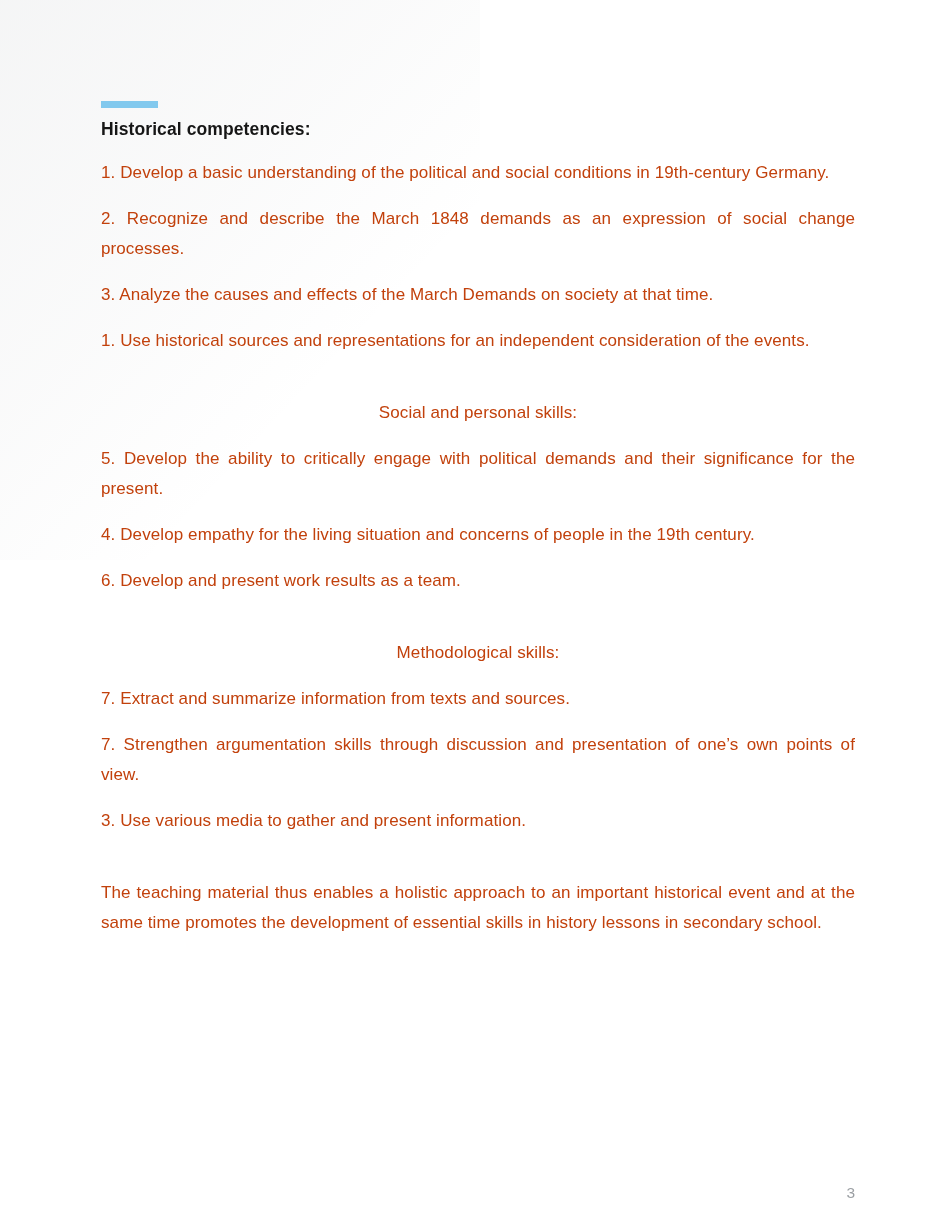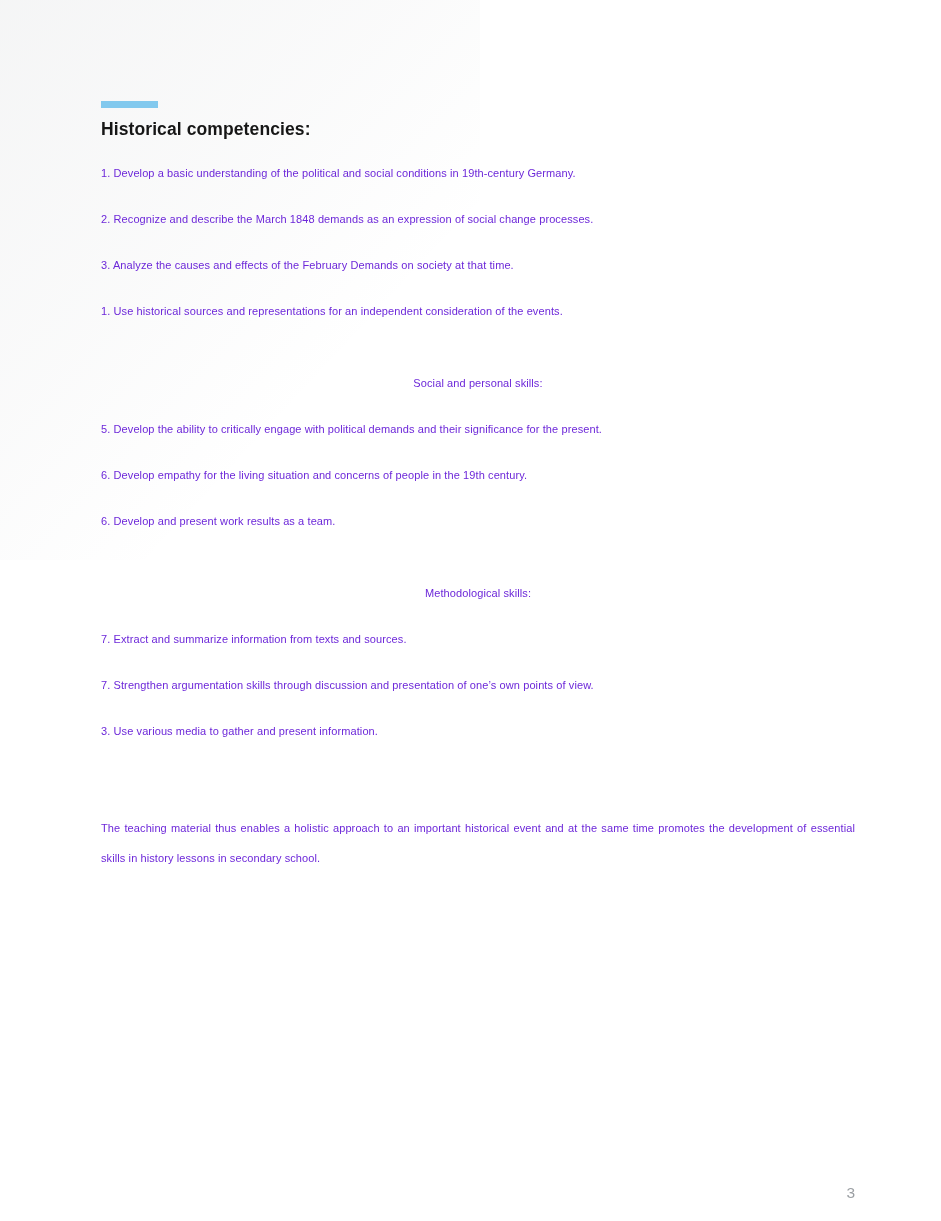--- a/index.html
+++ b/index.html
@@ -39,34 +39,34 @@
   }
   .doc-heading {
     font-size: 17.5px;
     font-weight: 700;
     color: #161616;
     line-height: 22px;
     margin: 0 0 18px 0;
     letter-spacing: 0.1px;
   }
   .body-text {
-    font-size: 11px;
+    font-size: 17px;
     line-height: 30px;
-    color: #6d28d9;
+    color: #c2410c;
     text-align: justify;
     margin: 0 0 16px 0;
     max-width: 754px;
     letter-spacing: 0.1px;
   }
   .section-title {
     margin-top: 42px;
     text-align: center;
   }
   .closing {
-    margin-top: 67px;
+    margin-top: 42px;
   }
   .page-number {
     position: absolute;
     right: 86px;
     bottom: 19px;
     font-size: 15.5px;
     color: #9b9fa3;
     font-family: "Liberation Sans", sans-serif;
   }
 </style>
@@ -76,27 +76,27 @@
 <div class="page">
   <div class="corner-shade"></div>
 
   <main class="content">
     <div class="accent-bar"></div>
 
     <h1 class="doc-heading">Historical competencies:</h1>
 
     <p class="body-text">1. Develop a basic understanding of the political and social conditions in 19th-century Germany.</p>
     <p class="body-text">2. Recognize and describe the March 1848 demands as an expression of social change processes.</p>
-    <p class="body-text">3. Analyze the causes and effects of the February Demands on society at that time.</p>
+    <p class="body-text">3. Analyze the causes and effects of the March Demands on society at that time.</p>
     <p class="body-text">1. Use historical sources and representations for an independent consideration of the events.</p>
 
     <p class="body-text section-title">Social and personal skills:</p>
 
     <p class="body-text">5. Develop the ability to critically engage with political demands and their significance for the present.</p>
-    <p class="body-text">6. Develop empathy for the living situation and concerns of people in the 19th century.</p>
+    <p class="body-text">4. Develop empathy for the living situation and concerns of people in the 19th century.</p>
     <p class="body-text">6. Develop and present work results as a team.</p>
 
     <p class="body-text section-title">Methodological skills:</p>
 
     <p class="body-text">7. Extract and summarize information from texts and sources.</p>
     <p class="body-text">7. Strengthen argumentation skills through discussion and presentation of one’s own points of view.</p>
     <p class="body-text">3. Use various media to gather and present information.</p>
 
     <p class="body-text closing">The teaching material thus enables a holistic approach to an important historical event and at the same time promotes the development of essential skills in history lessons in secondary school.</p>
   </main>

